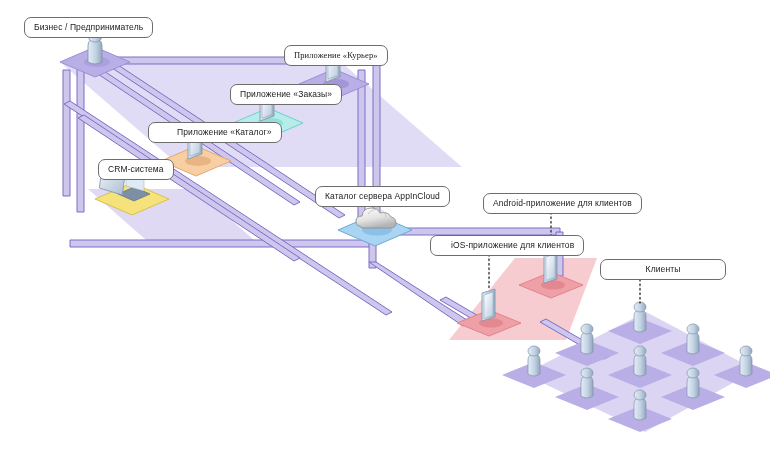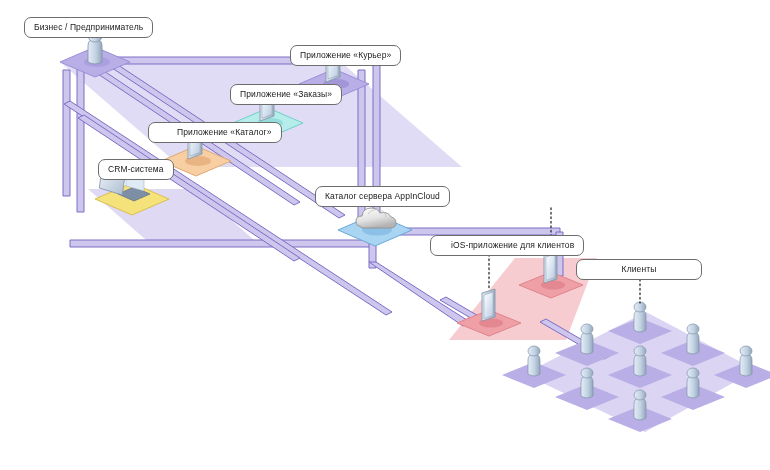--- a/index.html
+++ b/index.html
@@ -24,25 +24,25 @@
     color:#1a1a1a;
     font-size:8.5px;
     line-height:1;
     letter-spacing:.1px;
     white-space:nowrap;
     padding:5px 9px 5px 9px;
     text-align:center;
     box-shadow:0 0 0 0 rgba(0,0,0,0);
     z-index:40;
   }
-  .label.wide{padding-left:14px;padding-right:14px;}
+  .label.wide{padding-left:14px;padding-right:14px;margin-left:24px;}
 
   
   #lbl-business   {left:24px;  top:17px;}
-  #lbl-courier    {left:290px; top:45px;}
+  #lbl-courier    {left:284px; top:45px;font-family:Liberation Serif, serif;}
   #lbl-orders     {left:230px; top:84px;}
   #lbl-catalog    {left:148px; top:122px;padding-left:28px;}
   #lbl-crm        {left:98px;  top:159px;}
   #lbl-cloud      {left:315px; top:186px;}
   #lbl-android    {left:483px; top:193px;}
   #lbl-ios        {left:430px; top:235px;padding-left:20px;}
   #lbl-clients    {left:576px; top:259px;min-width:126px;}
 </style>
 </head>
 <body>
@@ -268,18 +268,19 @@
   <div class="label" id="lbl-courier">Приложение «Курьер»</div>
 
   <div class="label" id="lbl-orders">Приложение «Заказы»</div>
 
   <div class="label" id="lbl-catalog">Приложение «Каталог»</div>
 
   <div class="label" id="lbl-crm">CRM-система</div>
 
   <div class="label" id="lbl-cloud">Каталог сервера AppInCloud</div>
 
+  <div class="label" id="lbl-android">Android-приложение для клиентов</div>
 
   <div class="label" id="lbl-ios">iOS-приложение для клиентов</div>
 
   <div class="label wide" id="lbl-clients">Клиенты</div>
 
 </div>
 
 </body></html>

